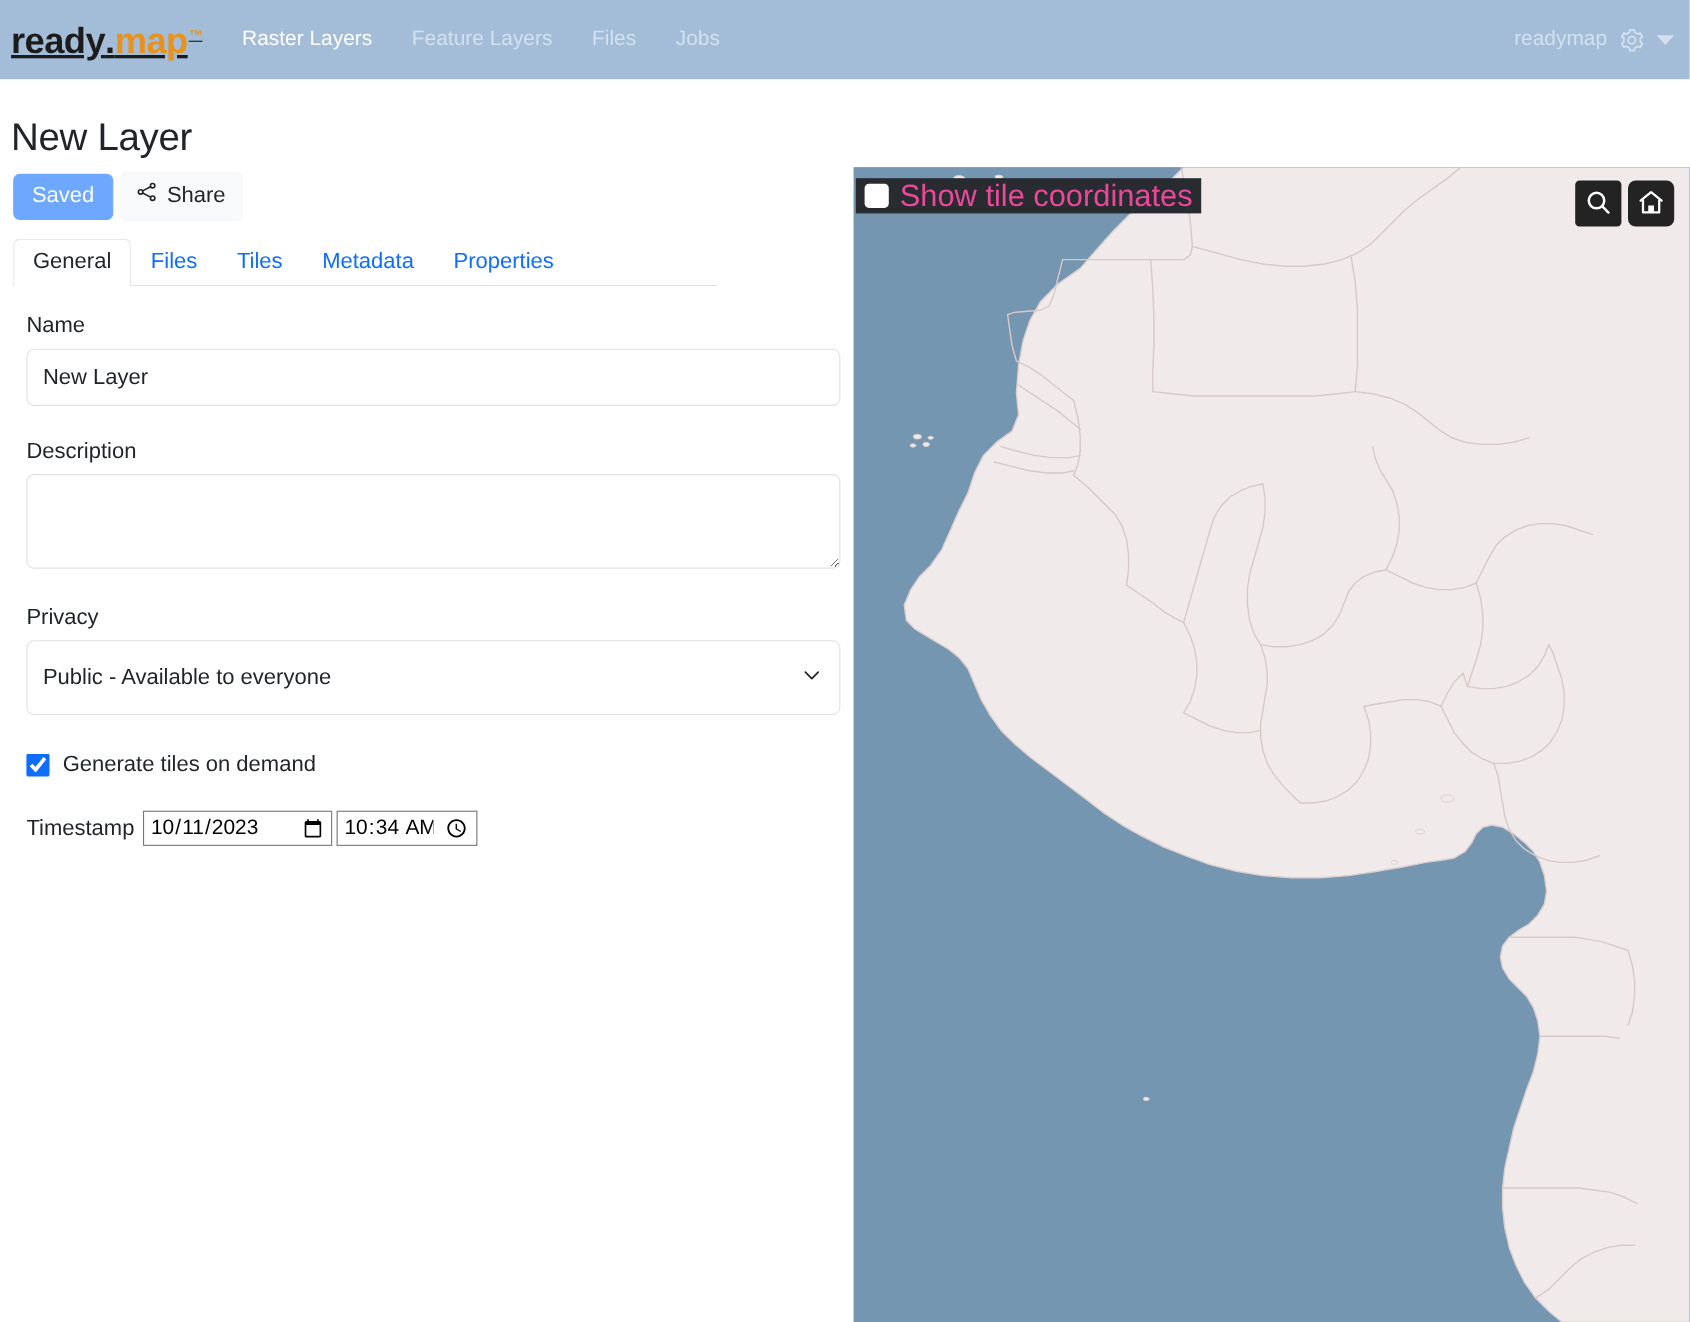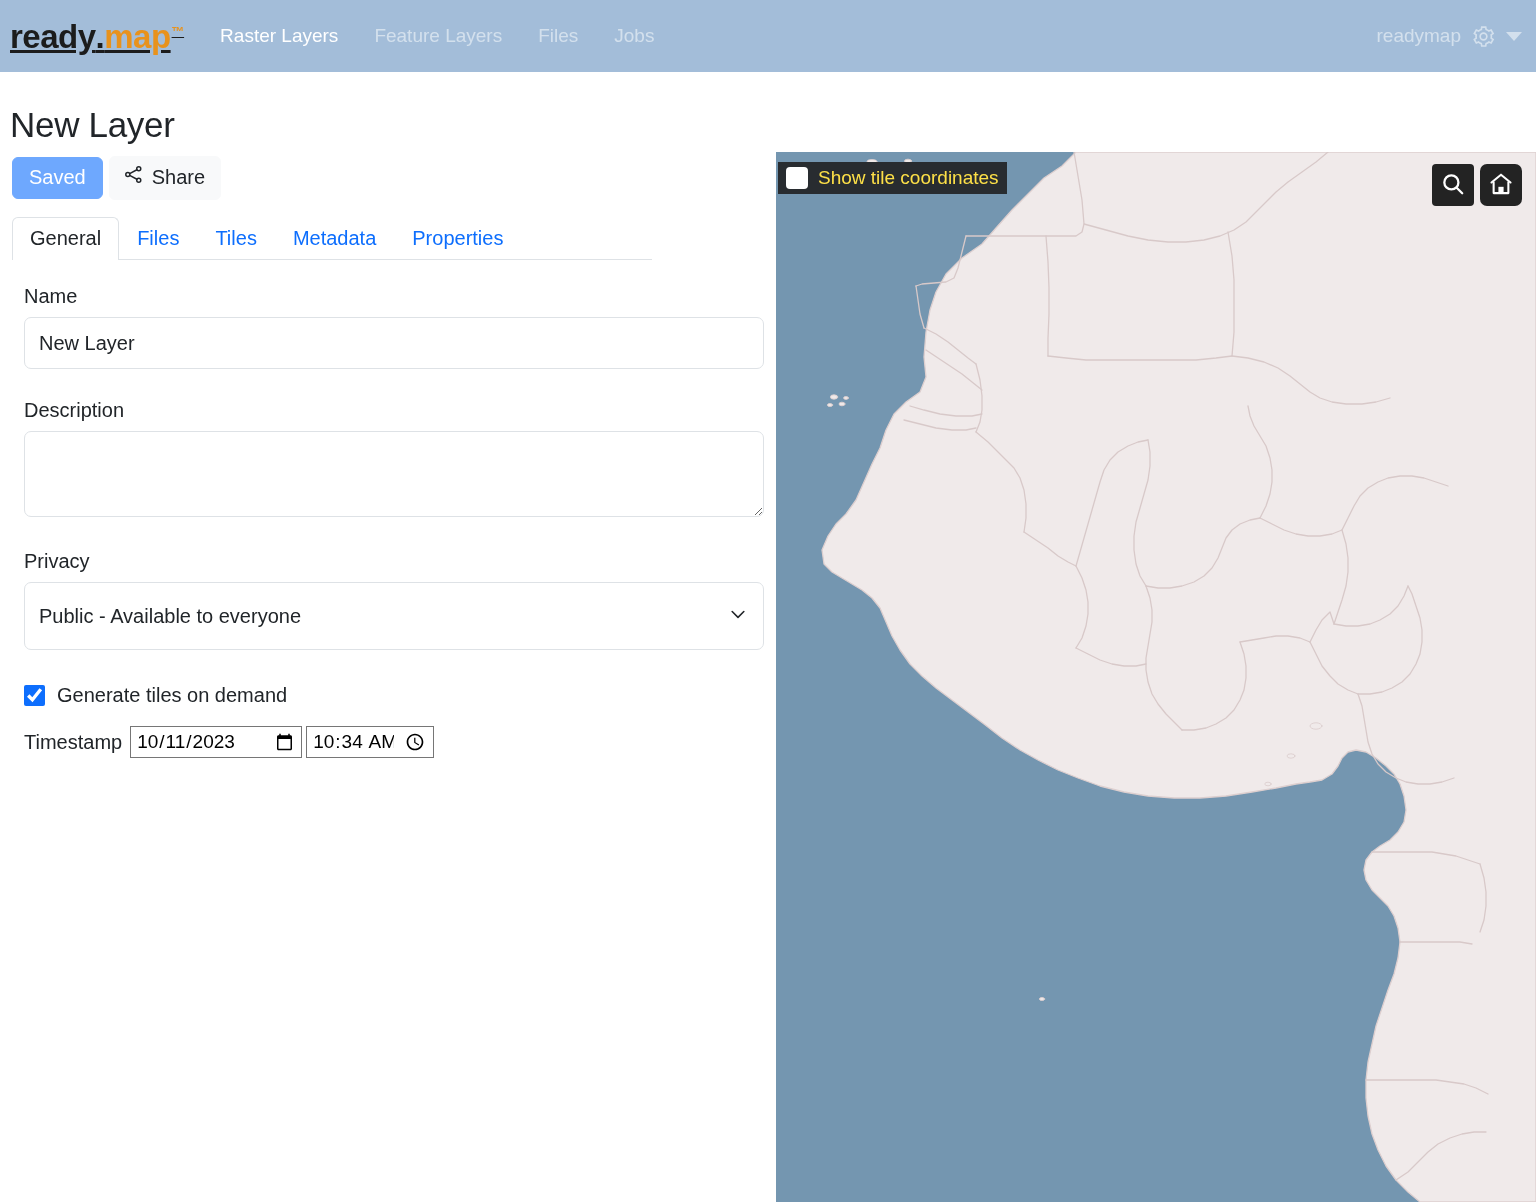--- a/index.html
+++ b/index.html
@@ -220,21 +220,21 @@
     font-size: 20px;
     color: #212529;
     cursor: pointer;
   }
 
   
   #timestamp-row {
     display: flex;
     align-items: center;
     gap: 4px;
-    margin-top: 19px;
+    margin-top: 30px;
   }
   #timestamp-label {
     font-size: 20px;
     color: #212529;
     margin-right: 4px;
   }
   .native-input {
     font-family: "Liberation Sans", sans-serif;
     font-size: 19px;
     color: #000000;
@@ -275,22 +275,22 @@
     margin: 0;
     border-radius: 4px;
     background: #ffffff;
     border: none;
     appearance: none;
     -webkit-appearance: none;
     cursor: pointer;
     flex: 0 0 auto;
   }
   #tile-coord-label {
-    font-size: 19px;
-    color: #fde047;
+    font-size: 28px;
+    color: #ec4899;
     white-space: nowrap;
     cursor: pointer;
   }
 
   
   #map-controls {
     position: absolute;
     right: 14px; top: 12px;
     display: flex;
     gap: 6px;

